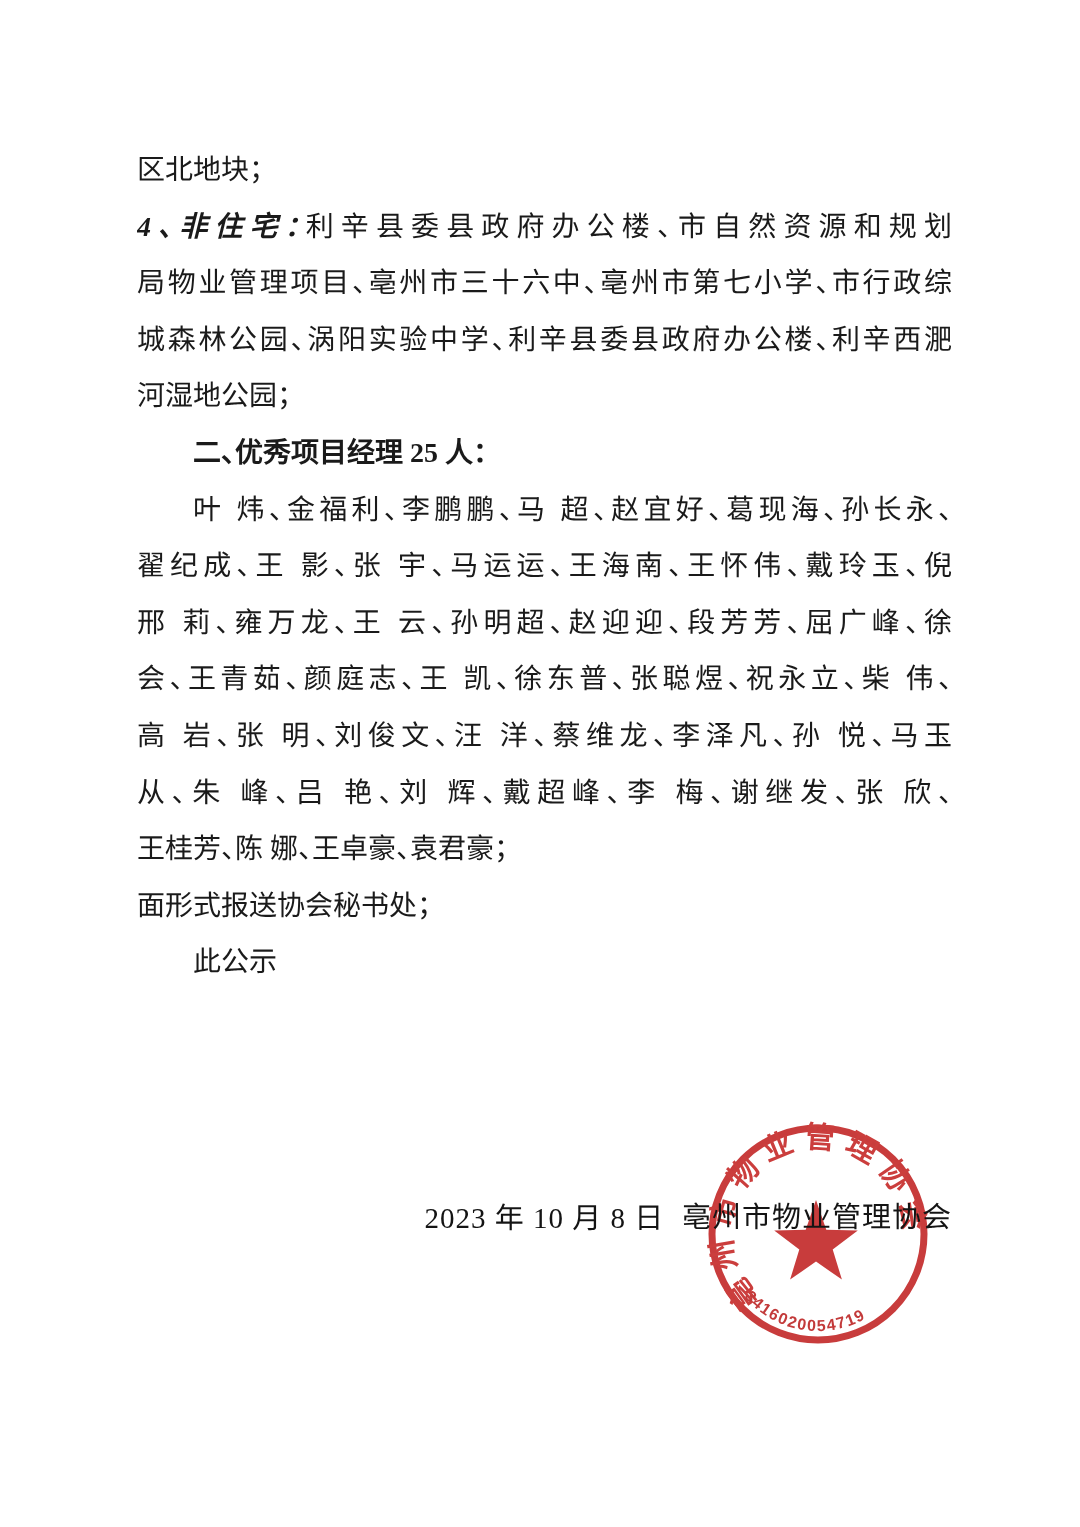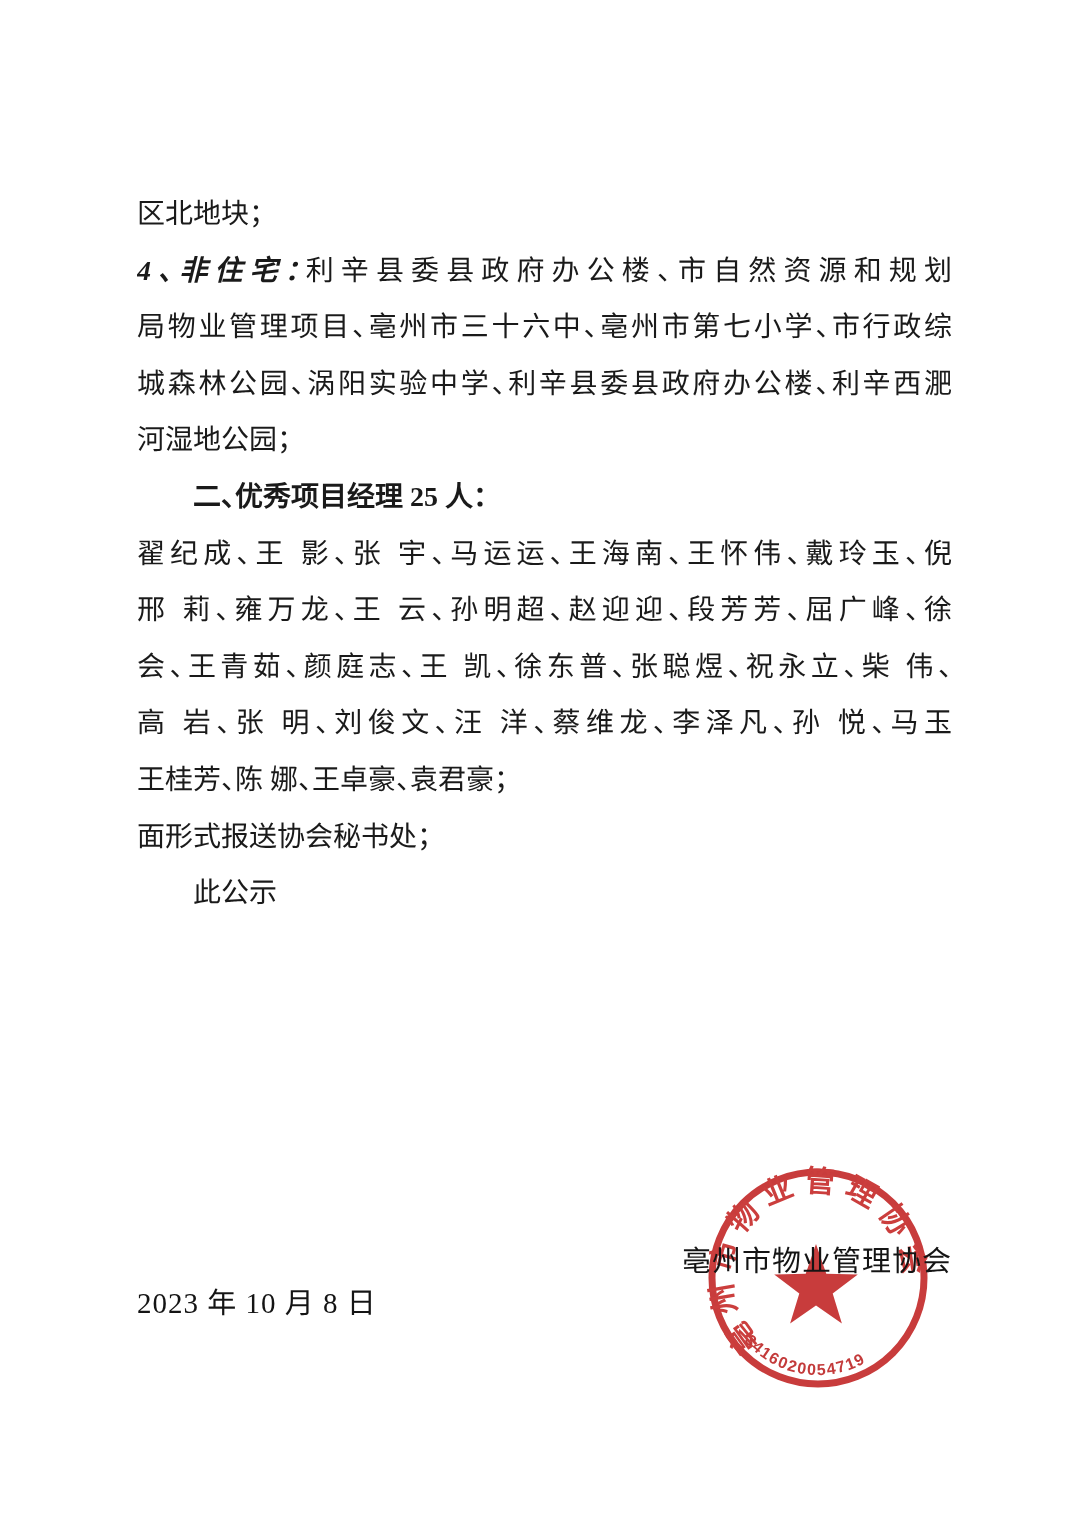--- a/index.html
+++ b/index.html
@@ -11,21 +11,20 @@
     height: 1527px;
     position: relative;
     background: #ffffff;
     overflow: hidden;
     font-family: "Liberation Serif", "DejaVu Serif", serif;
   }
   .page {
     position: absolute;
     inset: 0;
     background: #ffffff;
-    margin-top: 44px;
   }
   .content {
     position: absolute;
     top: 142px;
     left: 137px;
     width: 815px;
     font-size: 28px;
     line-height: 56.6px;
     color: #1a1a1a;
     z-index: 2;
@@ -51,24 +50,24 @@
     width: 815px;
     text-align: right;
     font-size: 29px;
     line-height: 36px;
     letter-spacing: 1px;
     color: #141414;
     z-index: 3;
   }
   .sig-date {
     position: absolute;
-    top: 1241px;
+    top: 1200px;
     left: 137px;
     width: 815px;
-    text-align: left;
+    text-align: center;
     font-size: 29px;
     line-height: 36px;
     letter-spacing: 1px;
     color: #141414;
     z-index: 3;
   }
   .seal {
     position: absolute;
     left: 688px;
     top: 1104px;
@@ -87,24 +86,26 @@
     <div class="ln">区北地块；</div>
 
     <div class="ln j"><span class="lead">4、非住宅：</span><span>利辛县委县政府办公楼、市自然资源和规划</span></div>
 
     <div class="ln j">局物业管理项目、亳州市三十六中、亳州市第七小学、市行政综</div>
     <div class="ln j">城森林公园、涡阳实验中学、利辛县委县政府办公楼、利辛西淝</div>
     <div class="ln">河湿地公园；</div>
 
     <div class="ln bold indent">二、优秀项目经理 25 人：</div>
 
+    <div class="ln j indent">叶 炜、金福利、李鹏鹏、马 超、赵宜好、葛现海、孙长永、</div>
     <div class="ln j">翟纪成、王 影、张 宇、马运运、王海南、王怀伟、戴玲玉、倪</div>
     <div class="ln j">邢 莉、雍万龙、王 云、孙明超、赵迎迎、段芳芳、屈广峰、徐</div>
     <div class="ln j">会、王青茹、颜庭志、王 凯、徐东普、张聪煜、祝永立、柴 伟、</div>
     <div class="ln j">高 岩、张 明、刘俊文、汪 洋、蔡维龙、李泽凡、孙 悦、马玉</div>
+    <div class="ln j">从、朱 峰、吕 艳、刘 辉、戴超峰、李 梅、谢继发、张 欣、</div>
     <div class="ln">王桂芳、陈 娜、王卓豪、袁君豪；</div>
 
     <div class="ln">面形式报送协会秘书处；</div>
 
     <div class="ln indent">此公示</div>
   </div>
 
   <div class="sig-org">亳州市物业管理协会</div>
   <div class="sig-date">2023 年 10 月 8 日</div>
 

